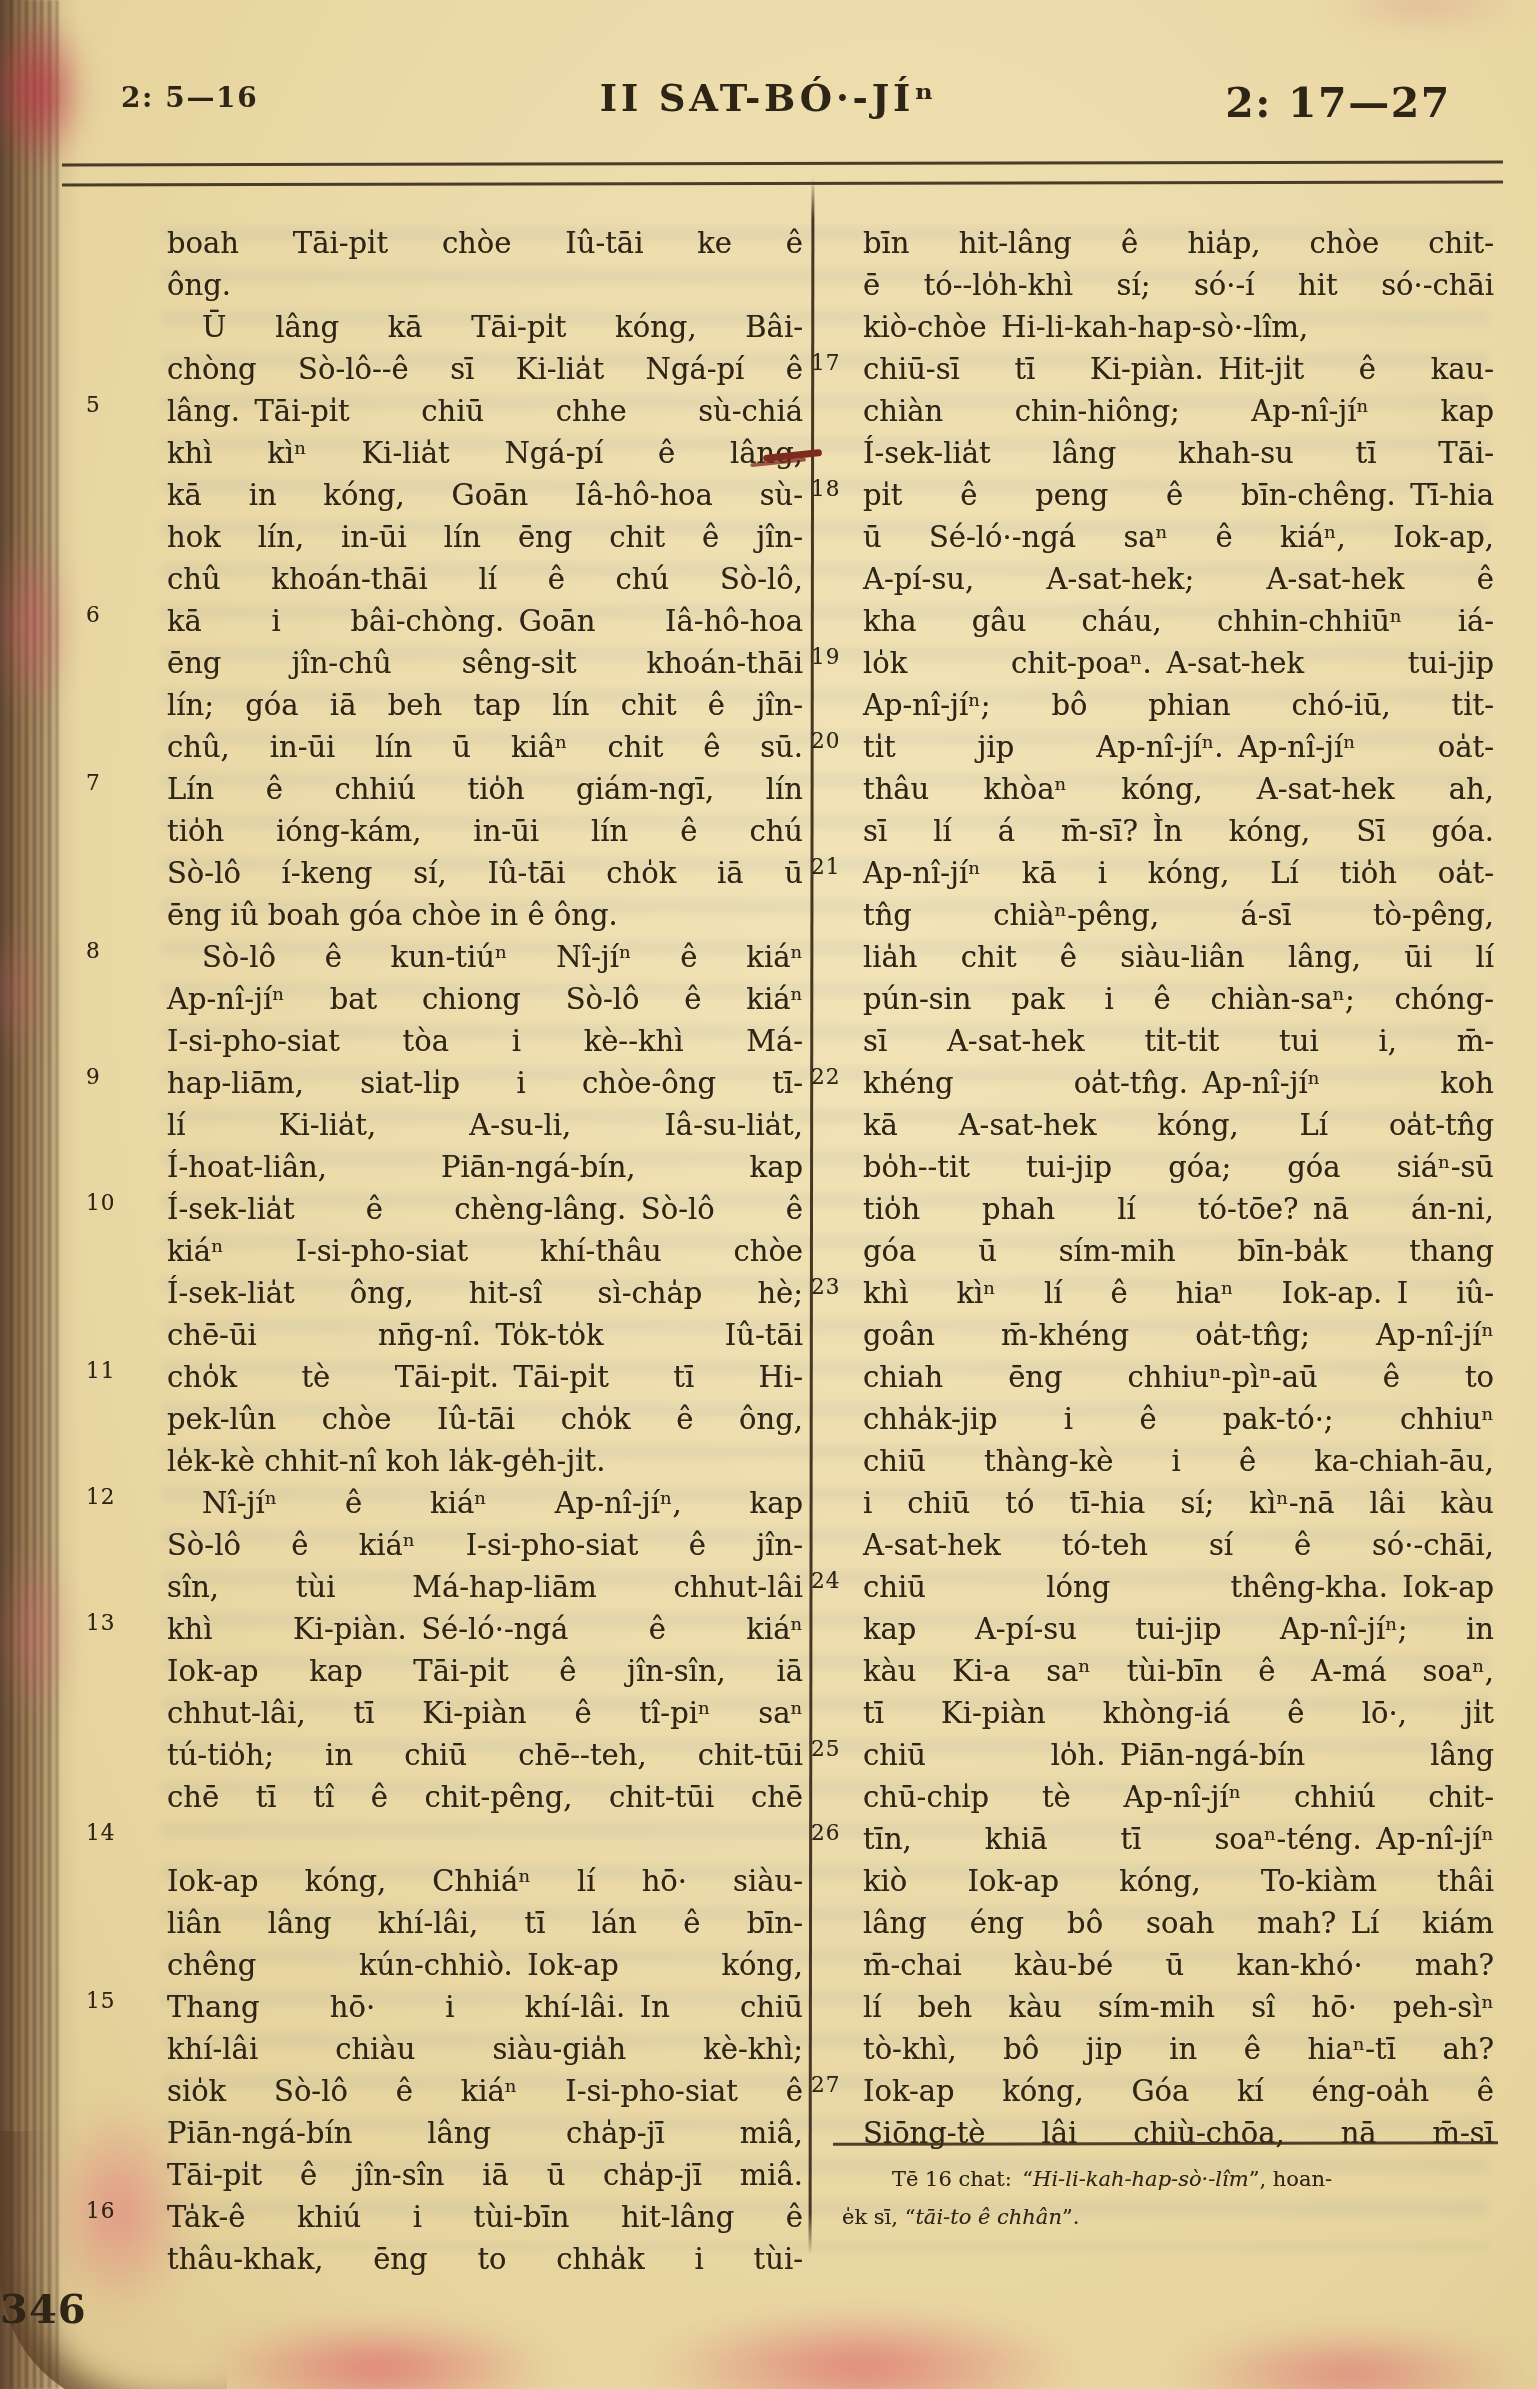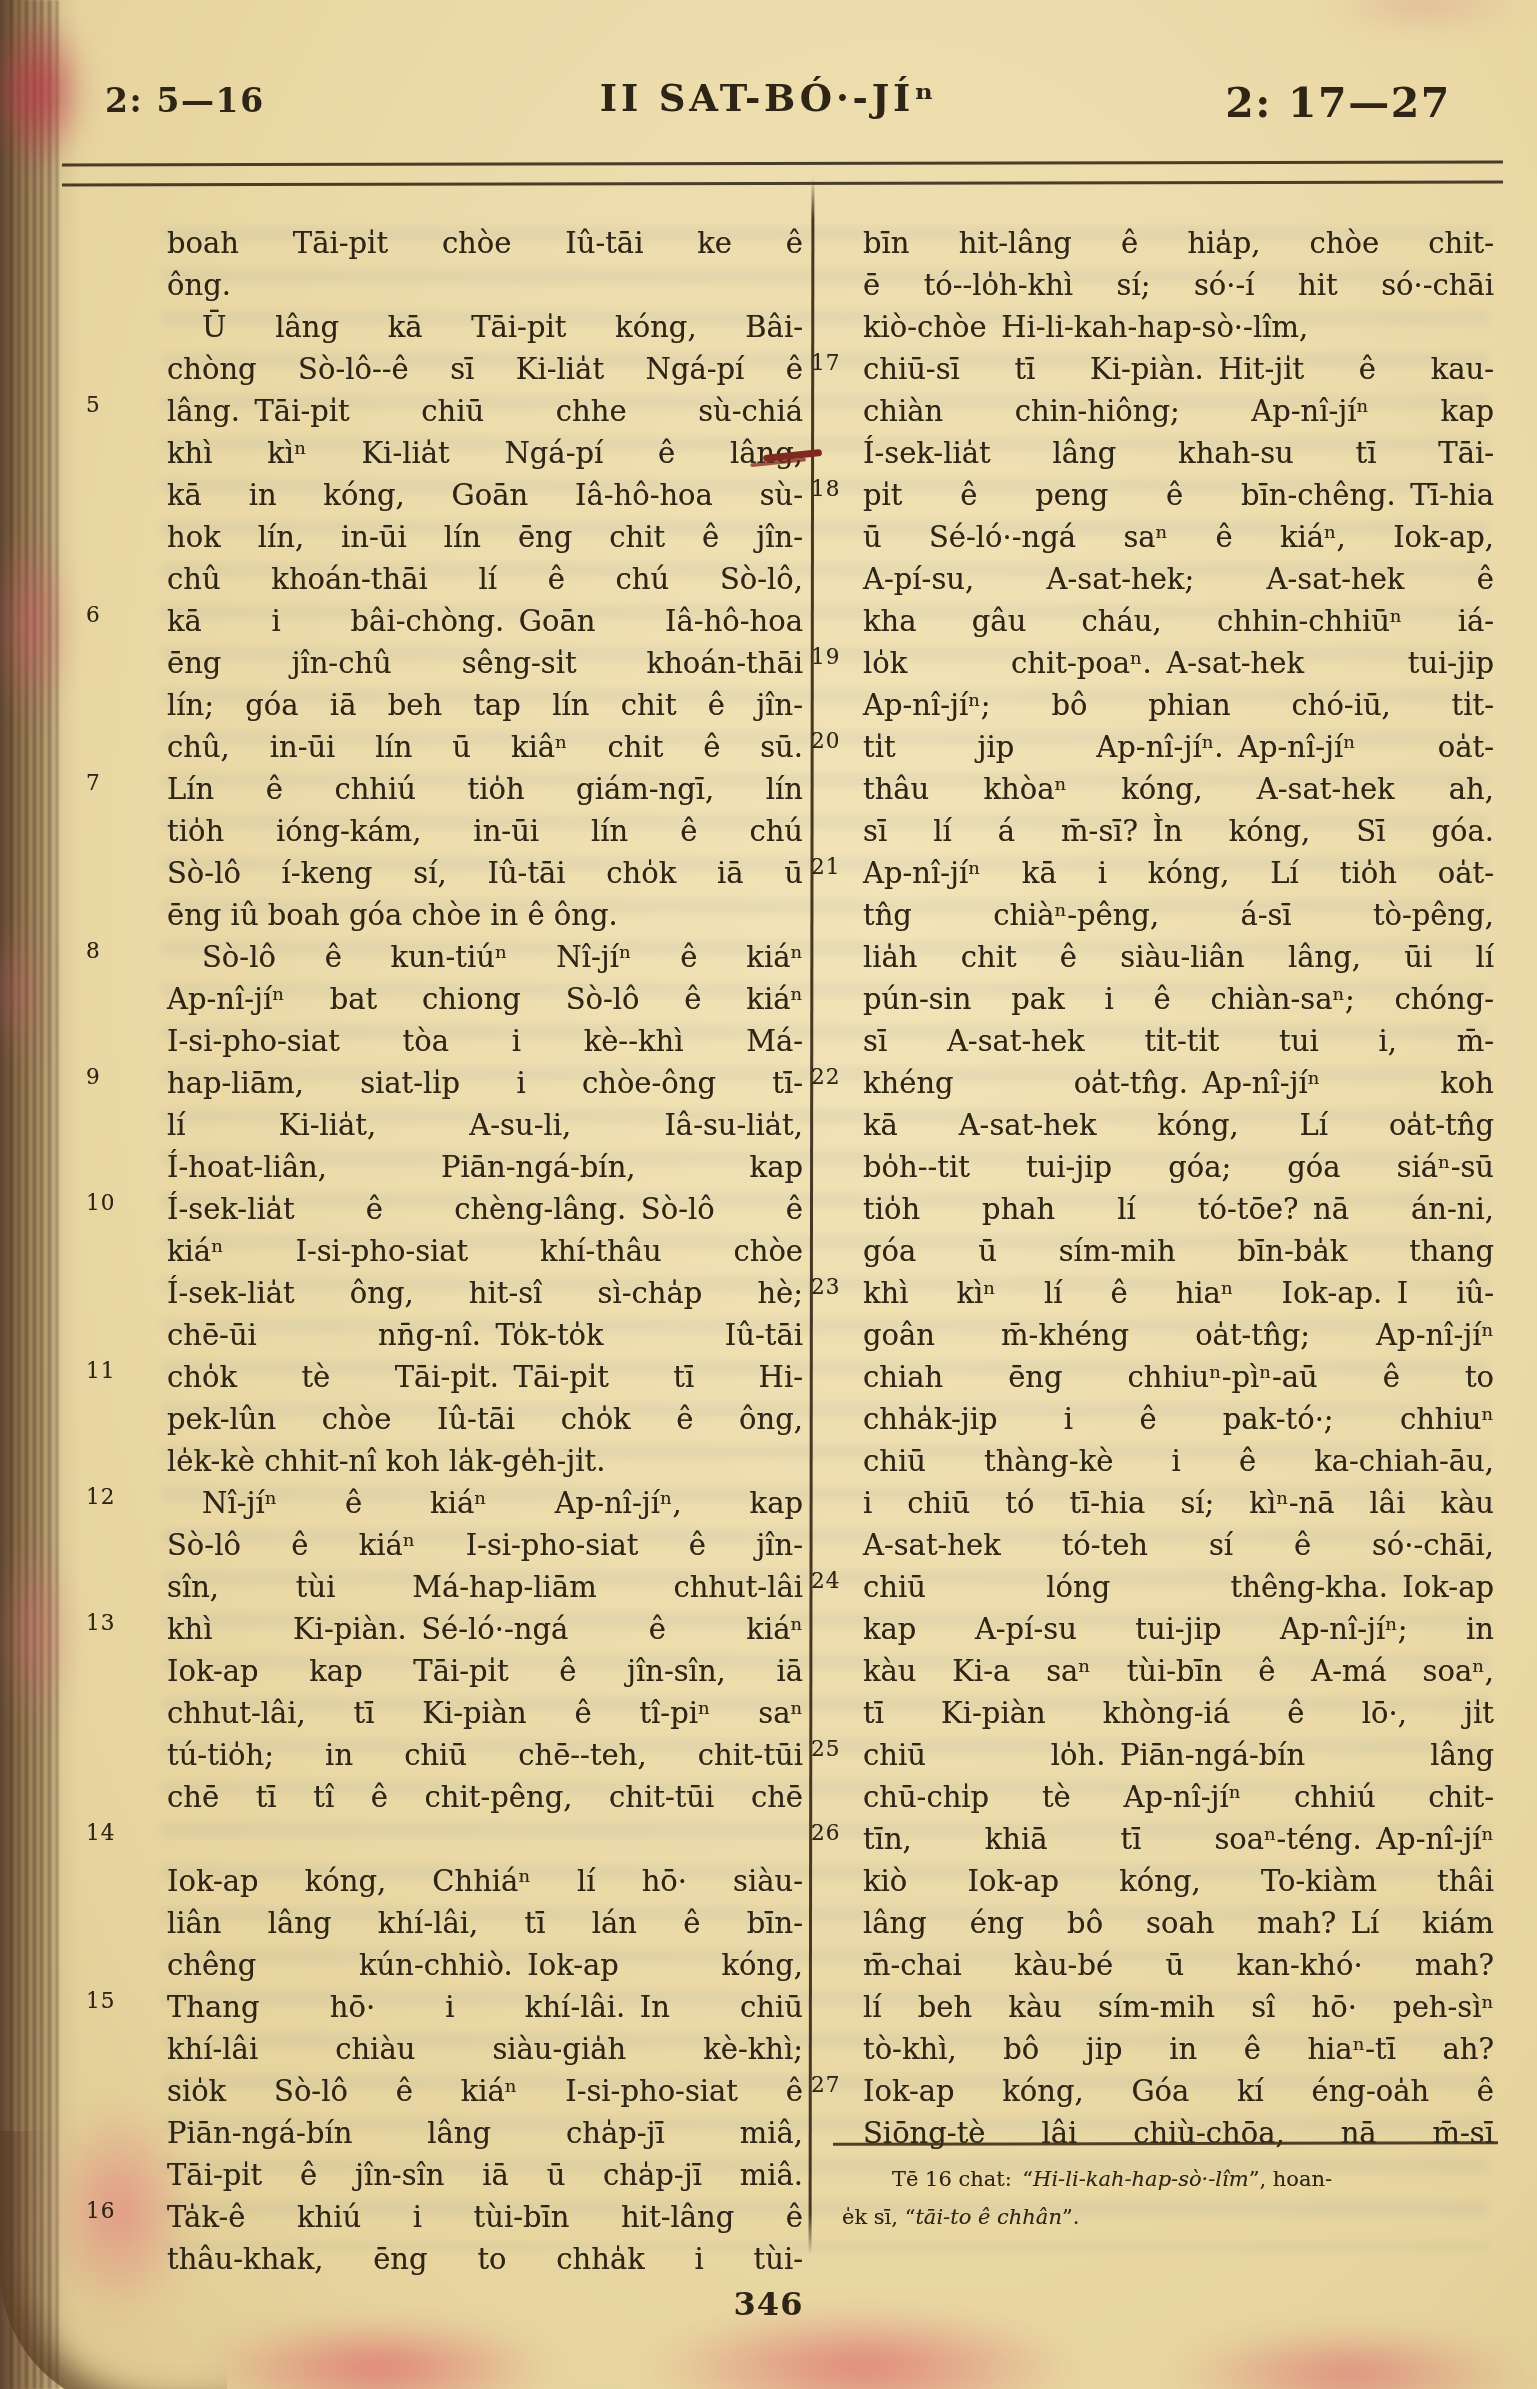--- a/index.html
+++ b/index.html
@@ -51,21 +51,21 @@
             background:radial-gradient(closest-side, rgba(210,120,120,.35), rgba(210,120,120,0) 75%); }
   
   .ghost {
     position:absolute; left:162px; top:227px; width:1327px; height:2023px;
     background:repeating-linear-gradient(180deg,
       rgba(120,145,155,.085) 0 14px, rgba(120,145,155,0) 14px 42px);
     filter:blur(3.2px); pointer-events:none;
   }
   
   .header { position:absolute; left:0; top:69px; width:100%; height:65px; font-weight:bold; }
-  .h-left  { position:absolute; left:105px; top:12px; font-size:33px; letter-spacing:1.6px; }
+  .h-left  { position:absolute; left:121px; top:12px; font-size:28px; letter-spacing:1.6px; }
   .h-center{ position:absolute; left:0; top:6.5px; width:100%; text-align:center;
              font-size:37px; letter-spacing:3.8px; }
   .h-right { position:absolute; right:86px; top:9.7px; font-size:41px; letter-spacing:1.6px; }
   .rule-double {
     position:absolute; left:62px; top:162px; width:1441px; height:17.3px;
     border-top:3.8px solid #3c2f1f; border-bottom:3.8px solid #3c2f1f;
     transform:rotate(-0.12deg); opacity:.92;
   }
   .divider {
     position:absolute; left:810px; top:178px; width:2.7px; height:2077px;
@@ -91,22 +91,22 @@
   .col-right .vnum { left:-52px; width:46px; }
   
   .fn-rule { position:absolute; left:833px; top:2142px; width:665px; height:3.2px;
              background:#3c2f1f; transform:rotate(-0.15deg); opacity:.9; }
   .footnote { position:absolute; left:842px; top:2160px; width:654px;
               font-size:21px; line-height:38px; }
   .fn-line { text-shadow:0 0 0.5px rgba(45,33,18,.4); }
   .fn-line.ind { padding-left:50px; }
   .footnote .it { font-style:italic; }
   
-  .pagenum { position:absolute; left:0; top:2285px; width:100%; text-align:center;
-             font-size:32px; letter-spacing:1.1px; font-weight:bold; }
+  .pagenum { position:absolute; left:0; top:2285px; width:100%; text-align:left;
+             font-size:40px; letter-spacing:1.1px; font-weight:bold; }
   
   .inkmark { position:absolute; left:763px; top:452px; width:59px; height:6.5px;
              background:#7e2a20; border-radius:4.3px; transform:rotate(-6deg);
              box-shadow:-15px 5.4px 0 -1.6px rgba(126,42,32,.75); }
 </style>
 </head>
 <body>
 
 <div class="page">
 

